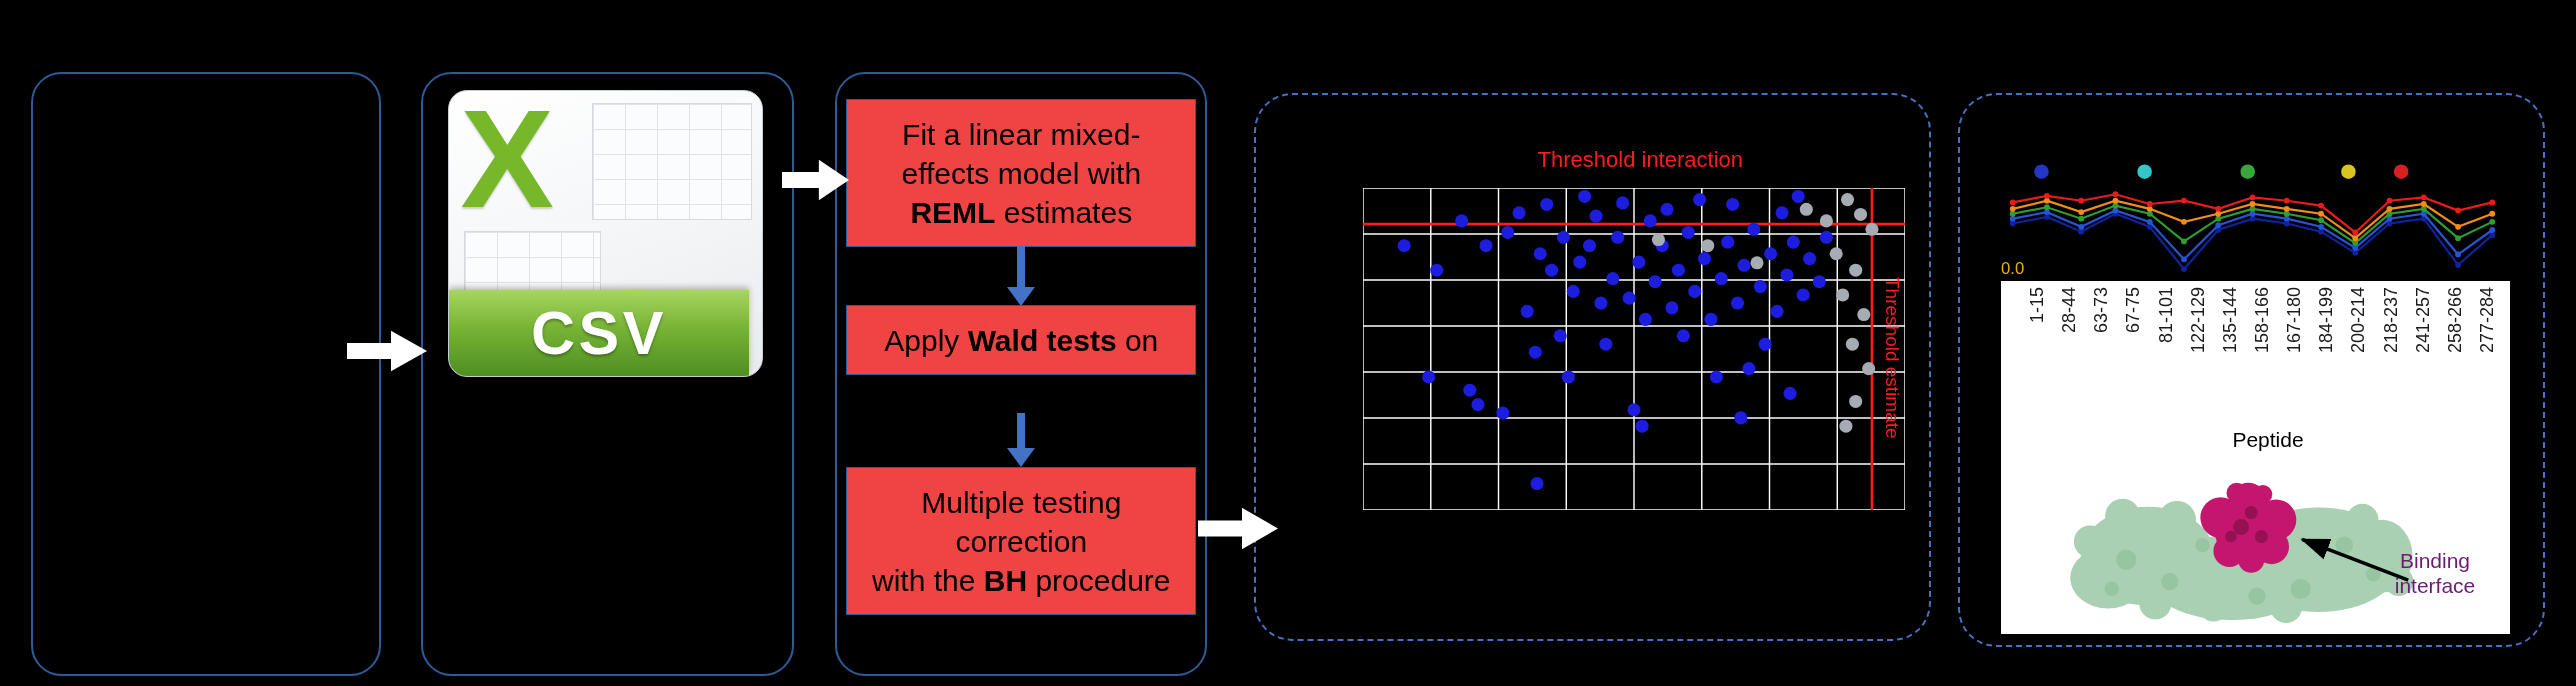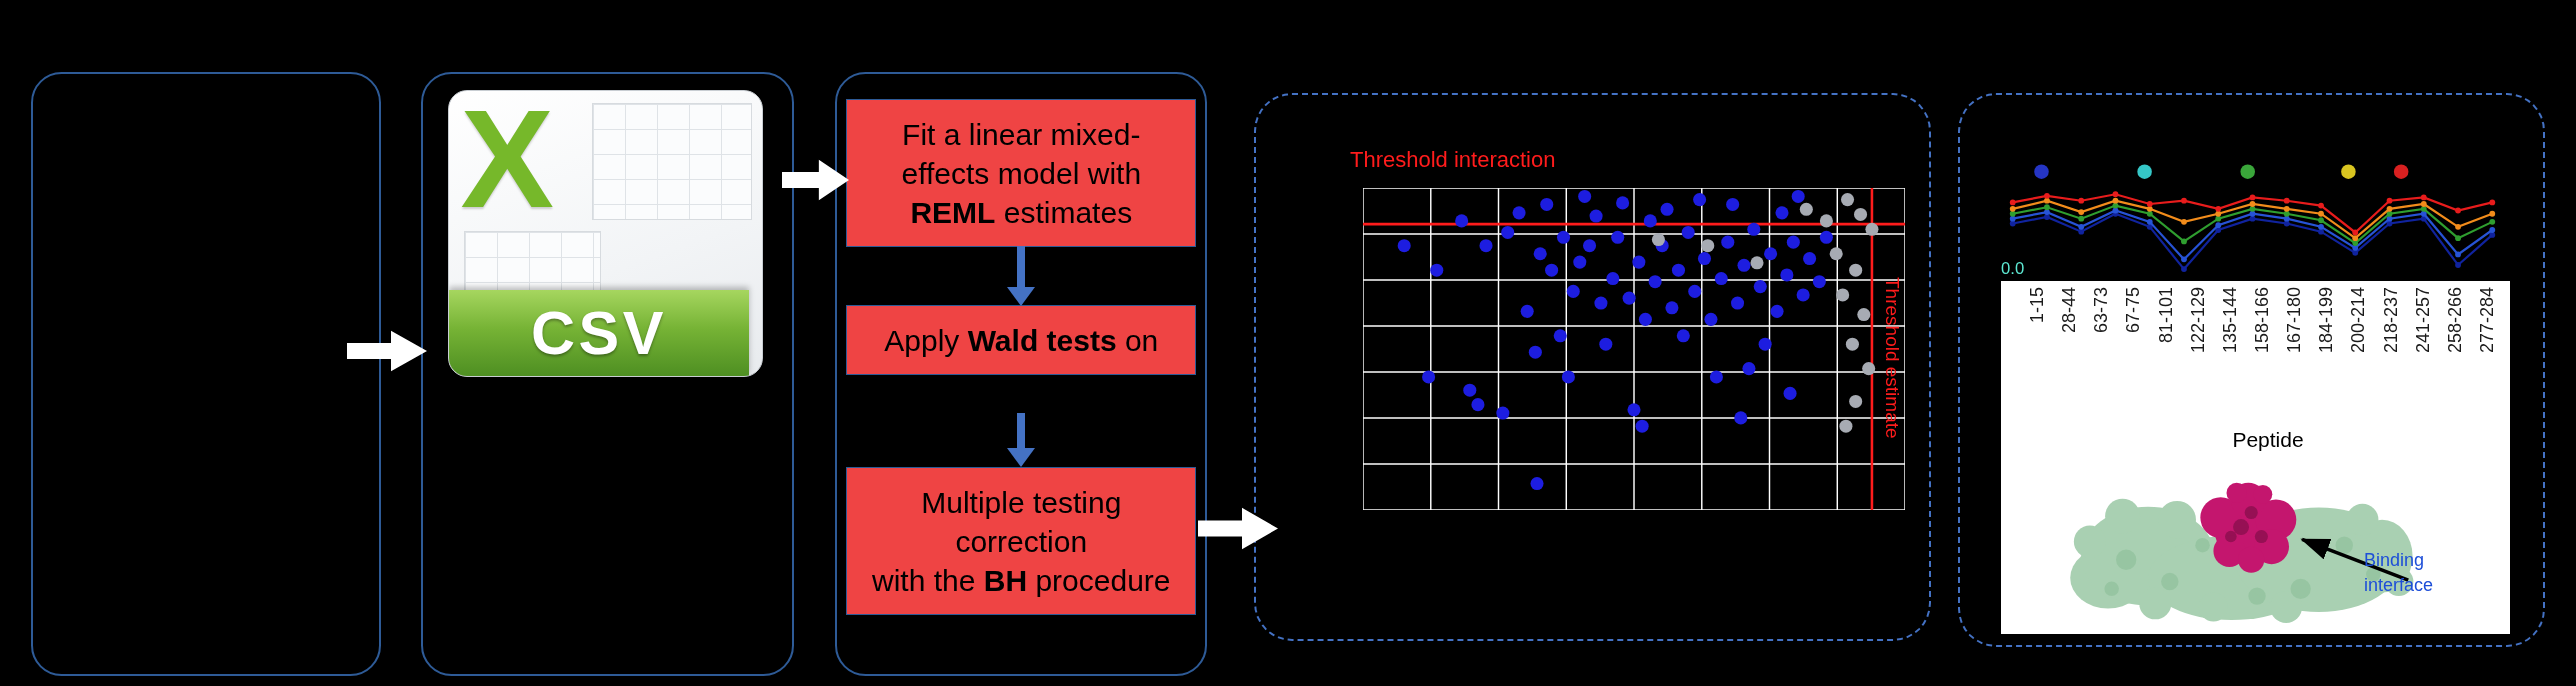--- a/index.html
+++ b/index.html
@@ -48,39 +48,39 @@
   #step-1{top:25px;} #step-2{top:231px;} #step-3{top:393px;}
   .step .bold{font-weight:bold;margin-top:12px;}
   .down-arrow{position:absolute;left:50%;transform:translateX(-50%);
     display:flex;flex-direction:column;align-items:center;z-index:4;}
   #darrow-1{top:172px;height:60px;} #darrow-2{top:339px;height:54px;}
   .da-stem{width:7.3px;background:#4472c4;flex:1;}
   .da-head{width:0;height:0;border-left:14.5px solid transparent;
     border-right:14.5px solid transparent;border-top:19px solid #4472c4;}
 
   
-  .scatter-title{position:absolute;left:94px;top:52px;width:393px;text-align:left;
+  .scatter-title{position:absolute;left:94px;top:52px;width:393px;text-align:right;
     color:#ff1c1c;font-size:22px;}
   #scatter-svg{position:absolute;left:107px;top:93px;}
   .side-label{position:absolute;left:625px;top:182px;height:247px;color:#ff1c1c;
     font-size:19px;writing-mode:vertical-rl;white-space:nowrap;}
 
   
   #profile-svg{position:absolute;left:44px;top:68px;}
-  .ytick{position:absolute;left:41px;top:164px;color:#5eead4;font-size:16.7px;}
+  .ytick{position:absolute;left:41px;top:164px;color:#eab308;font-size:16.7px;}
   .results-card{position:absolute;left:41px;top:186px;width:509px;height:353px;background:#fff;}
   .pep-labels{position:absolute;left:26px;top:5.8px;width:471px;height:140px;
     display:flex;justify-content:space-between;align-items:flex-start;}
   .pep{writing-mode:vertical-rl;transform:rotate(180deg);font-size:18px;color:#1a1a1a;
     white-space:nowrap;}
   .pep-axis-label{position:absolute;left:0;right:0;top:147px;text-align:center;
     font-size:21px;color:#000;margin-left:25px;}
   #protein-svg{position:absolute;left:67px;top:177px;}
-  .protein-caption{position:absolute;left:363px;top:267px;width:142px;
-    font-size:18px;line-height:25.4px;color:#1d4ed8;}
+  .protein-caption{position:absolute;left:363px;top:267px;width:142px;text-align:center;
+    font-size:21px;line-height:25.4px;color:#701a75;}
 </style>
 </head>
 <body>
 
 <div id="canvas">
 
   <div class="panel" id="panel-input"></div>
 
   <div class="block-arrow" id="arrow-1"></div>
 

